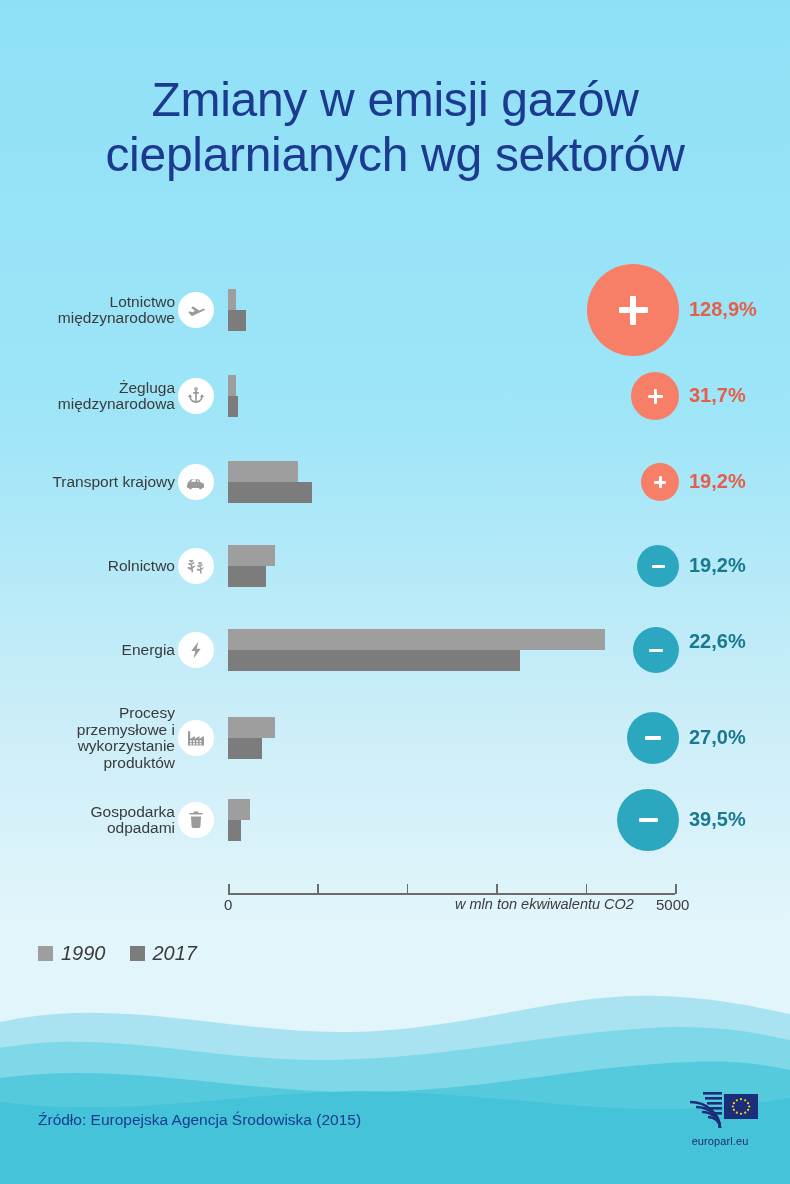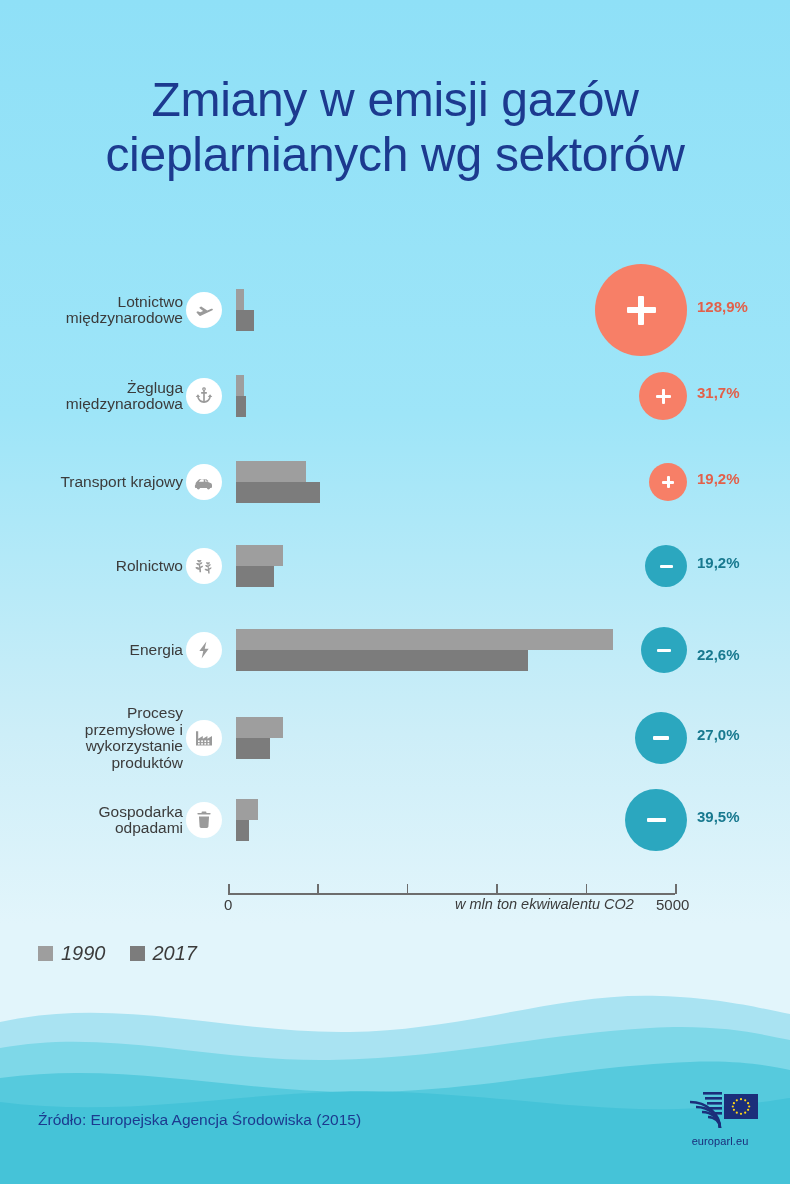--- a/index.html
+++ b/index.html
@@ -28,21 +28,21 @@
     color:#1c3a8f;
     font-size:48px;
     line-height:1.15;
     font-weight:400;
     letter-spacing:-0.3px;
     font-family:"Liberation Sans", sans-serif;
   }
   .title .l{display:block;}
 
   
-  .chart{position:absolute;left:0;top:262px;width:654px;height:610px;margin-left:8px;}
+  .chart{position:absolute;left:0;top:262px;width:654px;height:610px;}
   .row{position:absolute;left:0;width:790px;}
 
   .rowlabel{
     position:absolute;right:612px;
     text-align:right;
     color:#3b3b3b;
     font-size:15.5px;
     line-height:16.5px;
     width:240px;
     left:-65px;
@@ -70,21 +70,21 @@
   }
   .badge.up{background:#f77f67;}
   .badge.down{background:#2ba7bf;}
   .badge .sign{display:block;position:relative;}
   .badge .sign i{
     position:absolute;background:#ffffff;display:block;border-radius:1px;
   }
 
   .pct{
     position:absolute;
-    font-size:15px;font-weight:700;
+    font-size:20px;font-weight:700;
     white-space:nowrap;
   }
   .pct.up{color:#e2604a;}
   .pct.down{color:#18798f;}
 
   
   .axis{position:absolute;left:228px;top:884px;width:447px;height:10px;}
   .axis .line{position:absolute;left:0;top:9px;width:447px;height:1.6px;background:#6d6d6d;}
   .axis .tick{position:absolute;top:0;width:1.6px;height:10px;background:#6d6d6d;}
   .axlabels{position:absolute;left:0;top:896px;width:790px;height:20px;}
@@ -225,21 +225,21 @@
         </div>
         <div class="bars" style="top: 367px;">
           <span class="bar b1990" style="width: 377px;"></span>
           <span class="bar b2017" style="width: 292px;"></span>
         </div>
         <div class="badge down" style="width: 46px; height: 46px; top: 365px; left: 633px;">
           <span class="sign" style="width: 14px; height: 14px;">
             <i style="left: 0px; width: 14px; height: 3px; top: 5.5px;"></i>
           </span>
         </div>
-        <div class="pct down" style="left: 689px; top: 384px;">22,6%</div>
+        <div class="pct down" style="left: 689px; top: 368px;">22,6%</div>
       </div>
       <div class="row" style="top: 0px;">
         <div class="rowlabel" style="top: 443px;">
           <span>Procesy</span>
           <span>przemysłowe i</span>
           <span>wykorzystanie</span>
           <span>produktów</span>
         </div>
         <div class="iconcircle" style="top: 458px;">
           <svg width="24" height="24" xmlns="http://www.w3.org/2000/svg" viewBox="0 0 24 24">

